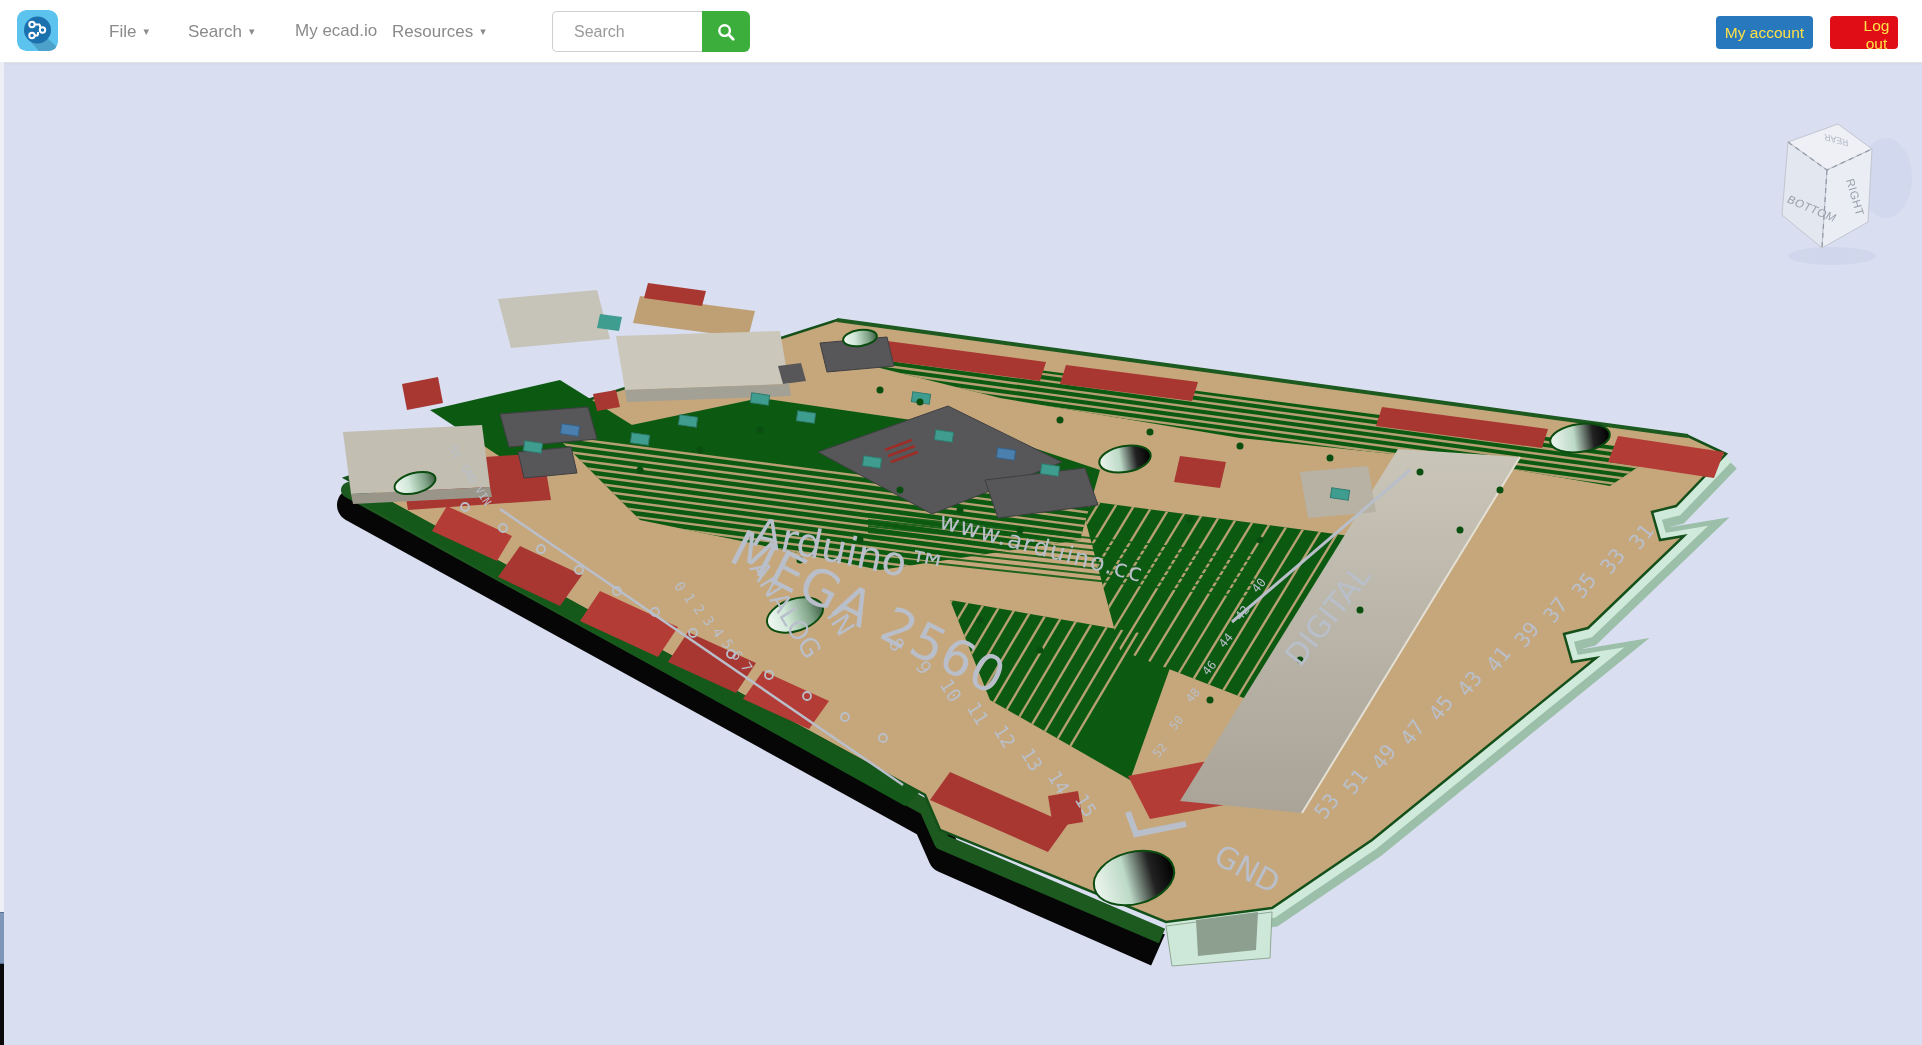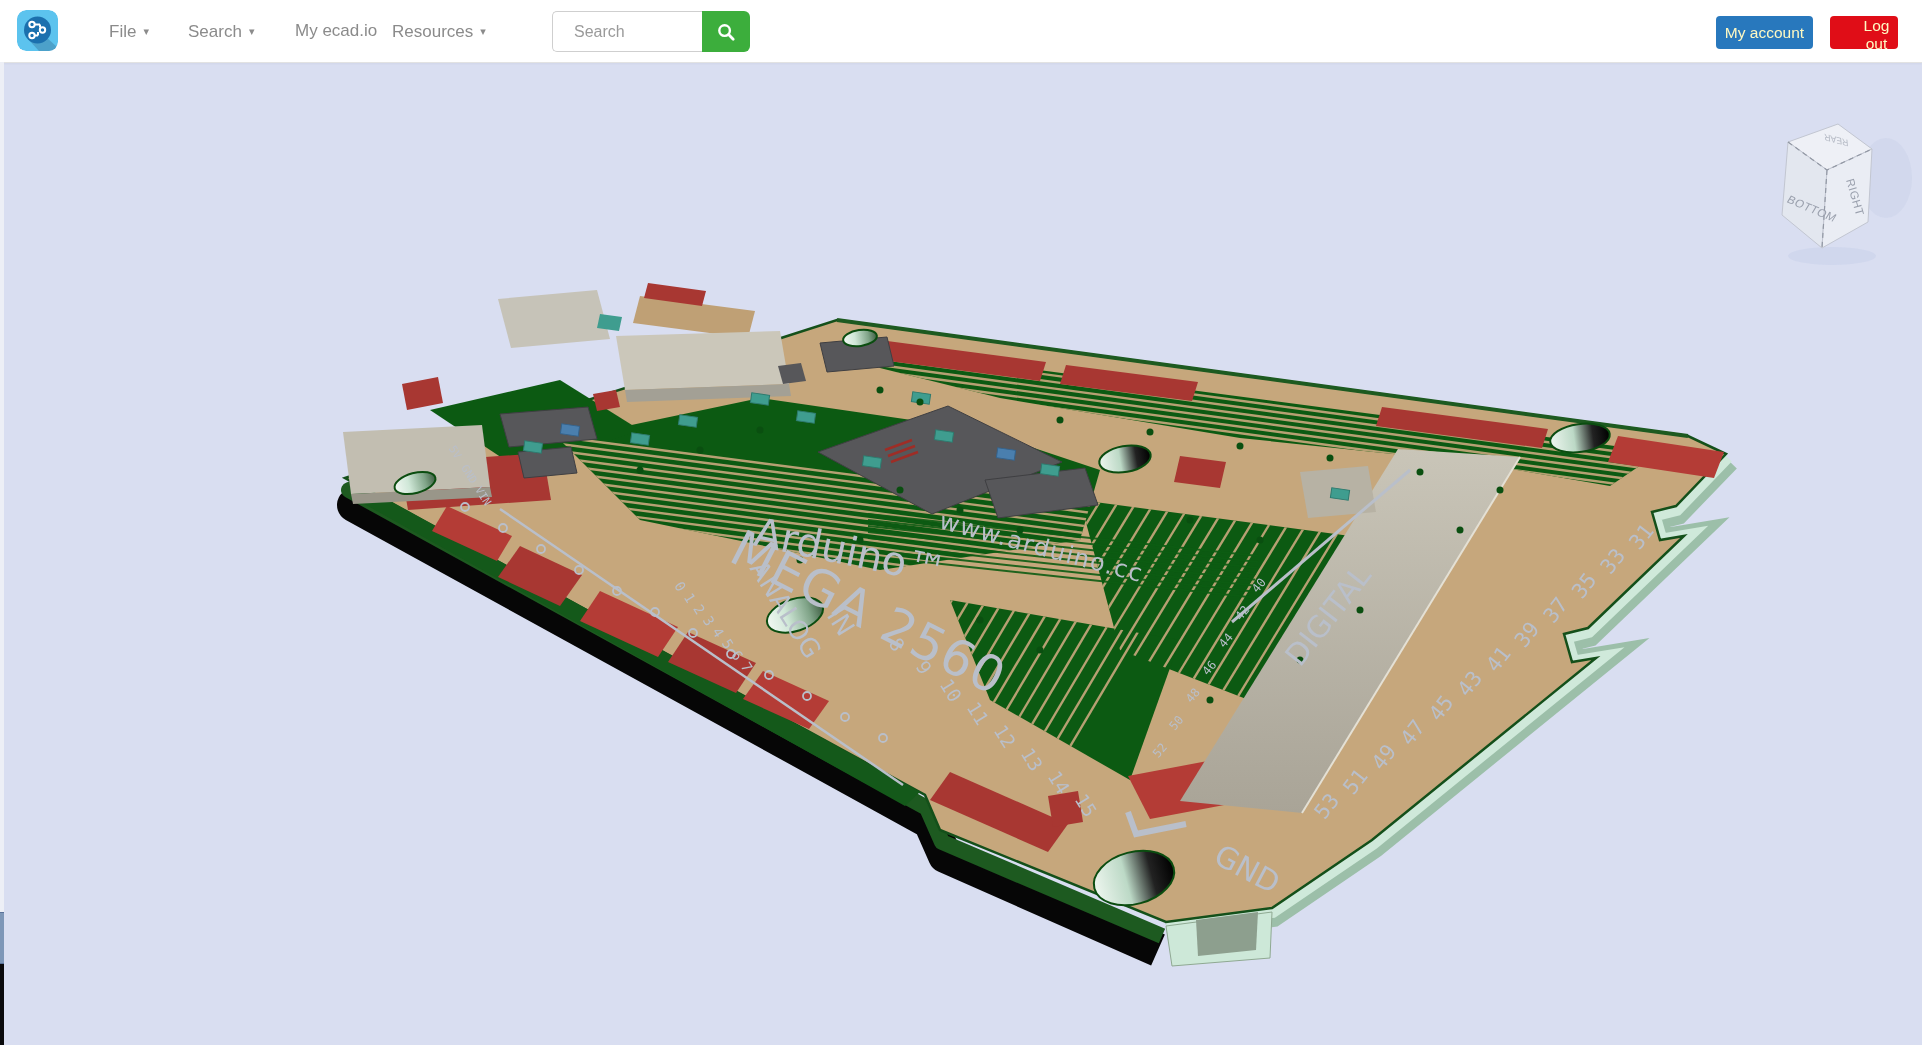--- a/index.html
+++ b/index.html
@@ -12,21 +12,21 @@
   .nav-item{position:absolute;top:0;height:62px;line-height:62px;font-size:17px;color:#8b8b8b;
             cursor:pointer;white-space:nowrap;text-decoration:none;}
   .nav-item .caret{font-size:11px;color:#8b8b8b;margin-left:7px;vertical-align:2px;}
   .search-wrap{position:absolute;left:552px;top:11px;height:41px;display:flex;}
   .search-input{width:150px;height:41px;box-sizing:border-box;border:1px solid #cfcfcf;
                 border-right:none;border-radius:5px 0 0 5px;padding:0 21px;font-size:16px;
                 color:#555;outline:none;font-family:"Liberation Sans",sans-serif;}
   .search-input::placeholder{color:#9a9a9a;}
   .search-btn{width:48px;height:41px;border:none;border-radius:0 6px 6px 0;background:#3cae3c;
               cursor:pointer;display:flex;align-items:center;justify-content:center;}
-  .btn{position:absolute;top:16px;height:33px;border:none;border-radius:4px;color:#fef9c3;
+  .btn{position:absolute;top:16px;height:33px;border:none;border-radius:4px;color:#fde047;
        font-size:15.5px;cursor:pointer;font-family:"Liberation Sans",sans-serif;}
   .btn-account{left:1716px;width:97px;background:#2878bd;}
   .btn-logout{left:1830px;width:68px;background:#e00d17;padding-left:31px;}
   
   .scene{position:absolute;left:0;top:62px;cursor:grab;}
   .silk{fill:#b9bfca;font-family:"DejaVu Sans",sans-serif;}
   .mono{font-family:"DejaVu Sans Mono",monospace;}
   .tanlines line{stroke:#c6a77c;stroke-width:2.4;opacity:.92;}
   .greenlines line{stroke:#0d5c13;stroke-width:2;opacity:.9;}
   

